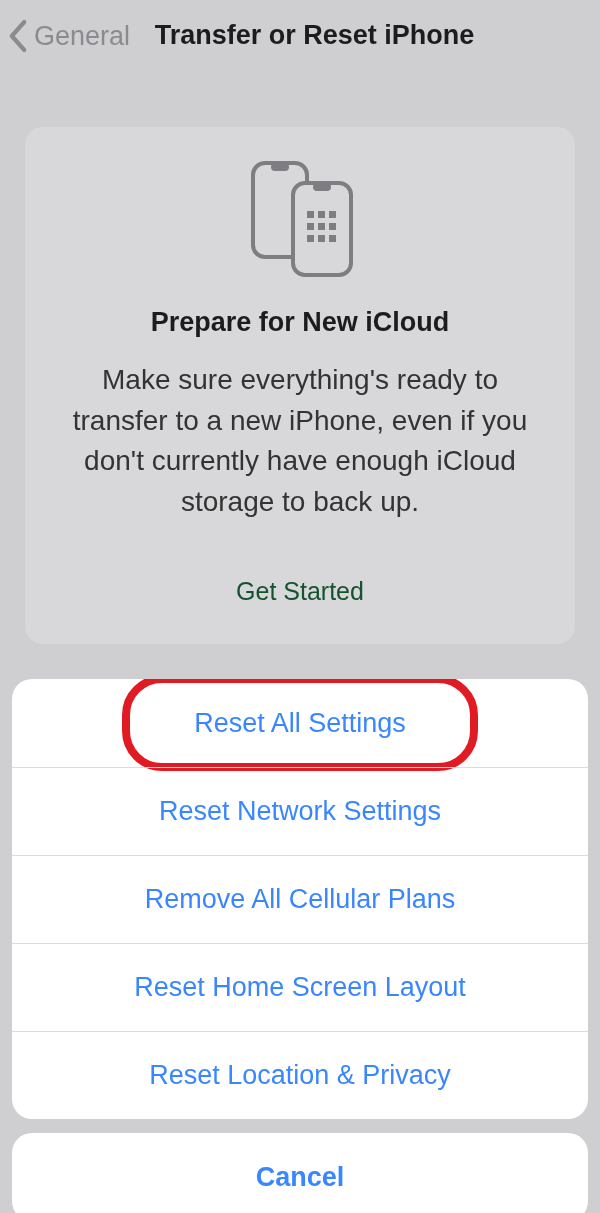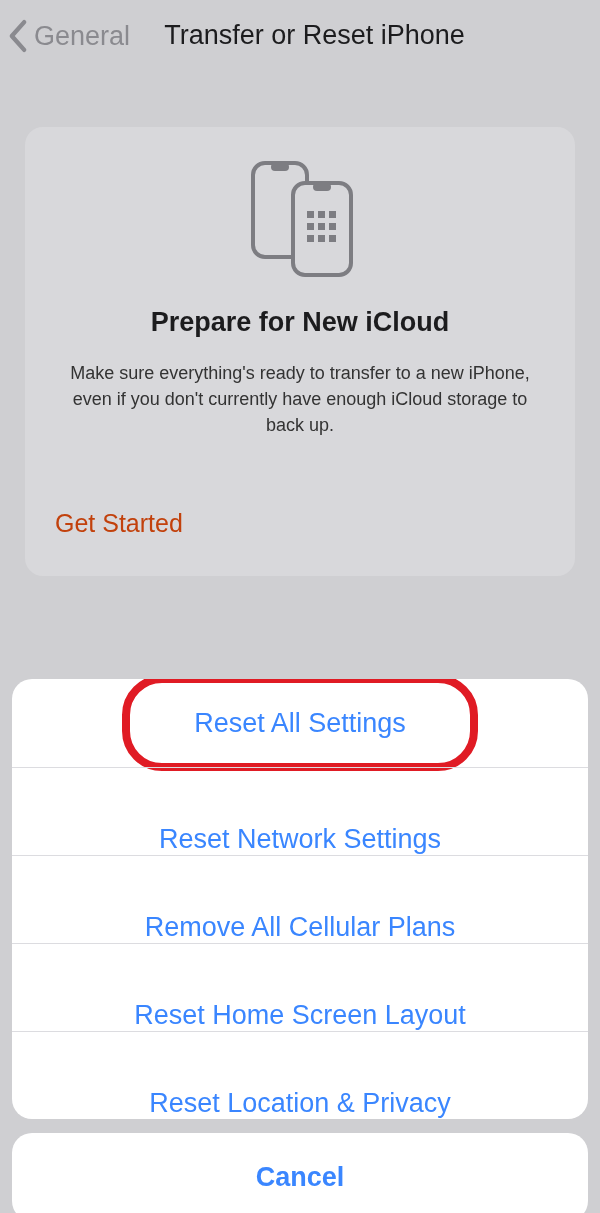--- a/index.html
+++ b/index.html
@@ -27,21 +27,21 @@
     font-weight: 400;
   }
   .back svg { width: 20px; height: 34px; margin-right: 6px; }
   .title {
     position: absolute;
     width:100%;
     top: 20px;
     left:0;
     text-align:center;
     font-size: 27px;
-    font-weight: 400;
+    font-weight: 700;
     color: #1c1c1e;
     pointer-events:none;
     padding-left:29px;
   }
 
   
   .card {
     margin: 55px 25px 0 25px;
     background: #d8d8db;
     border-radius: 18px;
@@ -53,30 +53,30 @@
     justify-content:center;
     margin-bottom: 30px;
   }
   .card h2 {
     font-size: 27px;
     font-weight: 600;
     color: #1c1c1e;
     margin-bottom: 22px;
   }
   .card p {
-    font-size: 18px;
+    font-size: 28px;
     line-height: 1.45;
     color: #333;
-    margin-bottom: 71px;
+    margin-bottom: 55px;
   }
   .card .get-started {
-    color: #c2410c;
+    color: #14532d;
     font-size: 25px;
     font-weight: 400;
-    text-align:left;
+    text-align:center;
   }
 
   
   .sheet {
     position: absolute;
     left: 12px;
     right: 12px;
     bottom: -8px;
   }
   .sheet-group {
@@ -90,21 +90,20 @@
     display:flex;
     align-items:center;
     justify-content:center;
     font-size: 27px;
     color: #3a86ff;
     position:relative;
     width:100%;
   }
   .sheet-item + .sheet-item {
     border-top: 1px solid #dcdce0;
-    align-items: flex-end;
   }
   .cancel {
     font-weight: 600;
   }
   .highlight-ring {
     position:absolute;
     pointer-events:none;
     border: 8px solid #e01b24;
     border-radius: 40px;
     left: 110px;

